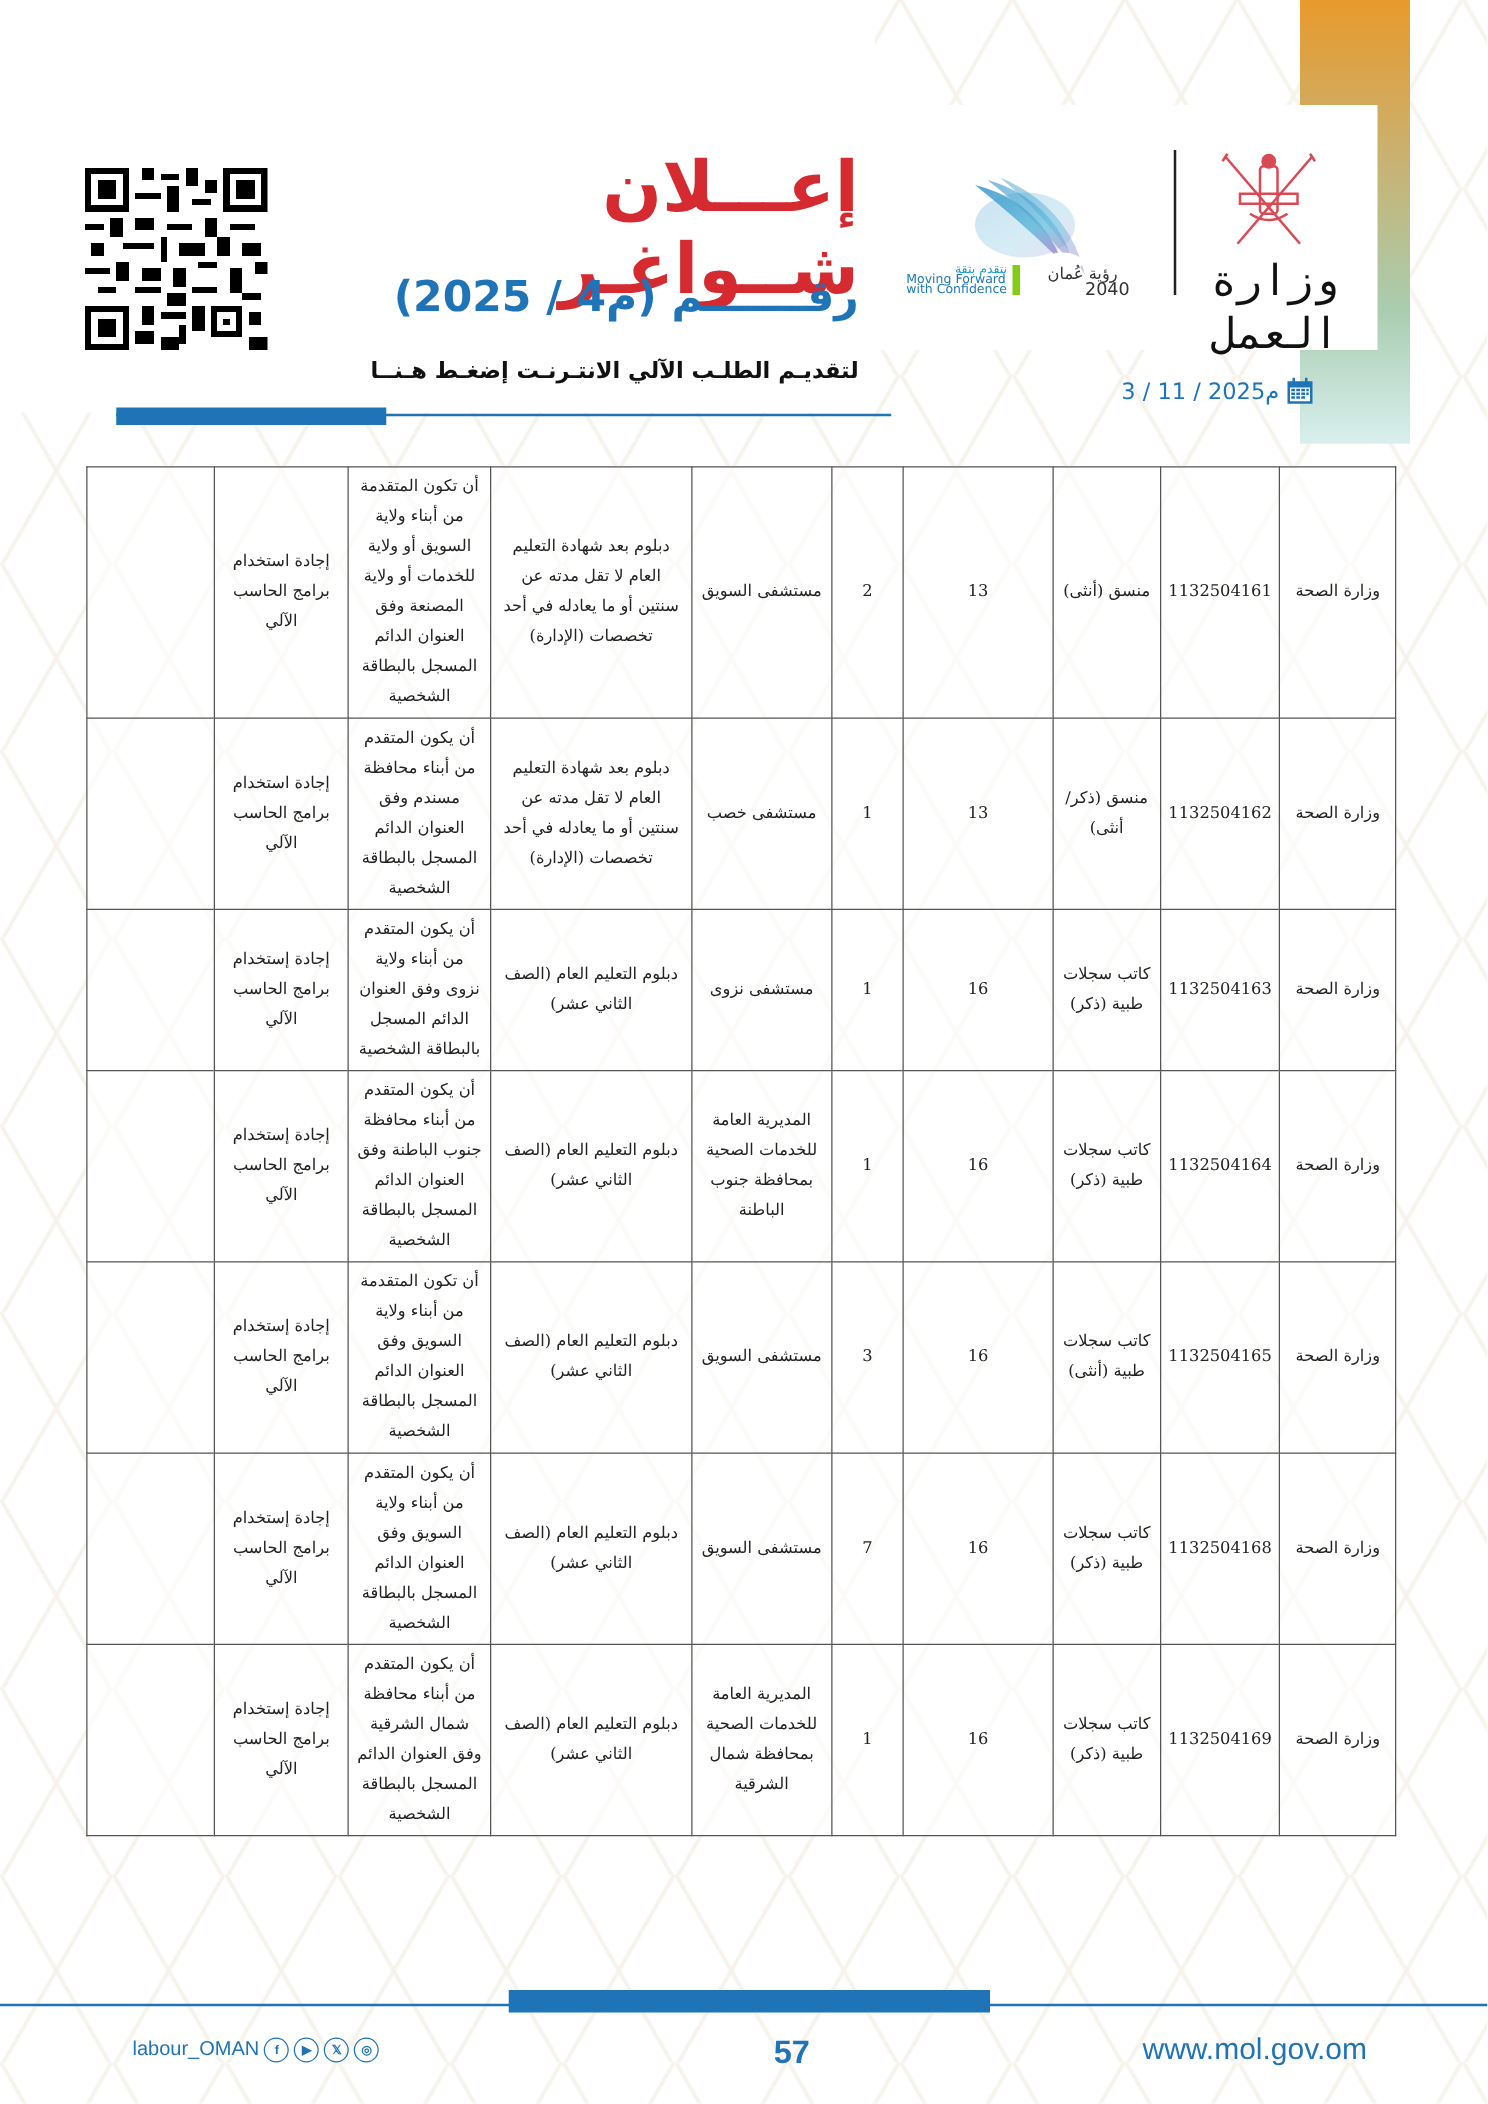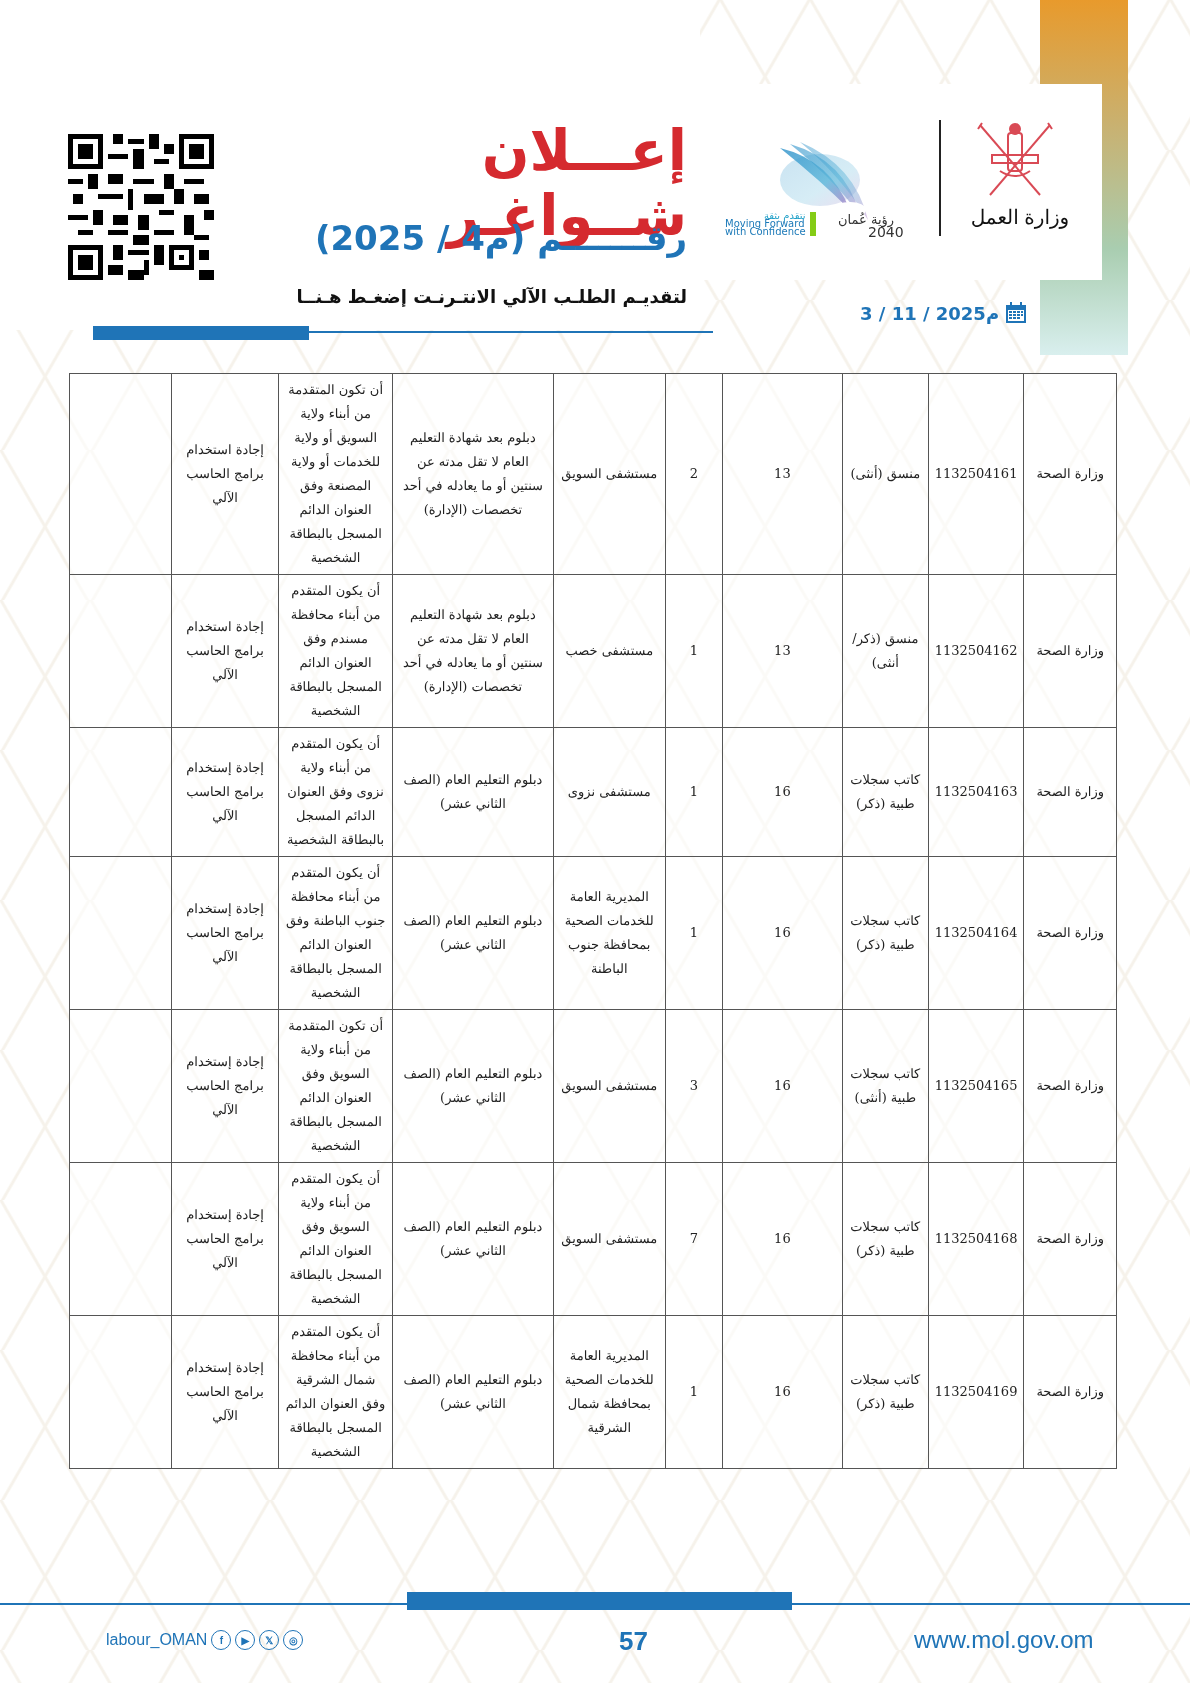--- a/index.html
+++ b/index.html
@@ -18,21 +18,21 @@
     .bg-mask-top { position:absolute; left:0; top:0; width:700px; height:330px; background:#fff; }
     .color-bar {
       position:absolute; left:1040px; top:0; width:88px; height:355px;
       background:linear-gradient(180deg,#e89a2c 0%, #c9b170 35%, #a9cdb0 70%, #d9efee 100%);
     }
     .logo-panel {
       position:absolute; left:700px; top:84px; width:402px; height:196px; background:#fff;
     }
     .coat-of-arms { position:absolute; left:970px; top:115px; width:90px; height:90px; }
     .ministry-name { position:absolute; left:960px; top:205px; width:120px; text-align:center;
-      font-family:Liberation Sans, sans-serif; font-size:20px; color:#111; direction:rtl; }
+      font-family:Liberation Mono, monospace; font-size:34px; color:#111; direction:rtl; }
     .logo-divider { position:absolute; left:939px; top:120px; width:2px; height:116px; background:#222; }
     .vision-logo { position:absolute; left:760px; top:140px; width:160px; height:100px; }
     .vision-text { position:absolute; left:838px; top:212px; font-family:"DejaVu Sans", sans-serif; font-size:13px; color:#333; direction:rtl; }
     .vision-year { position:absolute; left:868px; top:224px; font-family:"DejaVu Sans", sans-serif; font-size:14px; color:#333; }
     .tagline { position:absolute; left:725px; top:212px; font-family:"DejaVu Sans", sans-serif; font-size:10px; color:#1b79b8; line-height:8px; border-right:6px solid #84cc16; padding-right:4px; text-align:left;}
     .tagline .ar { color:#1fa0c8; direction:rtl; display:block; text-align:right; }
 
     .title-main {
       position:absolute; left:232px; top:118px; width:455px; text-align:right;
       font-family:"DejaVu Sans", sans-serif; font-weight:bold; font-size:56px; color:#d52a2f;
@@ -45,21 +45,21 @@
     .apply-link {
       position:absolute; left:262px; top:286px; width:425px; text-align:right;
       font-family:"DejaVu Sans", sans-serif; font-weight:bold; font-size:18px; color:#111; direction:rtl;
       text-decoration:none;
     }
     .underline-thin { position:absolute; left:93px; top:331px; width:620px; height:2px; background:#1f74b7; }
     .underline-thick { position:absolute; left:93px; top:326px; width:216px; height:14px; background:#1f74b7; }
 
     .qr { position:absolute; left:68px; top:134px; width:146px; height:146px; }
     .date-row { position:absolute; left:860px; top:302px; display:flex; align-items:center; gap:6px; direction:ltr; }
-    .date-text { font-family:"DejaVu Sans", sans-serif; font-weight:bold; font-size:18px; color:#1f74b7; }
+    .date-text { font-family:"DejaVu Sans", sans-serif; font-weight:normal; font-size:18px; color:#1f74b7;margin-left:37px; }
     .cal-icon { width:22px; height:22px; }
 
     table.jobs {
       position:absolute; left:69px; top:373px; width:1048px; border-collapse:collapse;
       direction:rtl; font-size:13px; background:rgba(255,255,255,0.6);
     }
     table.jobs td {
       border:1px solid #555; text-align:center; vertical-align:middle; padding:4px 6px; line-height:24px;
       color:#222;
     }

